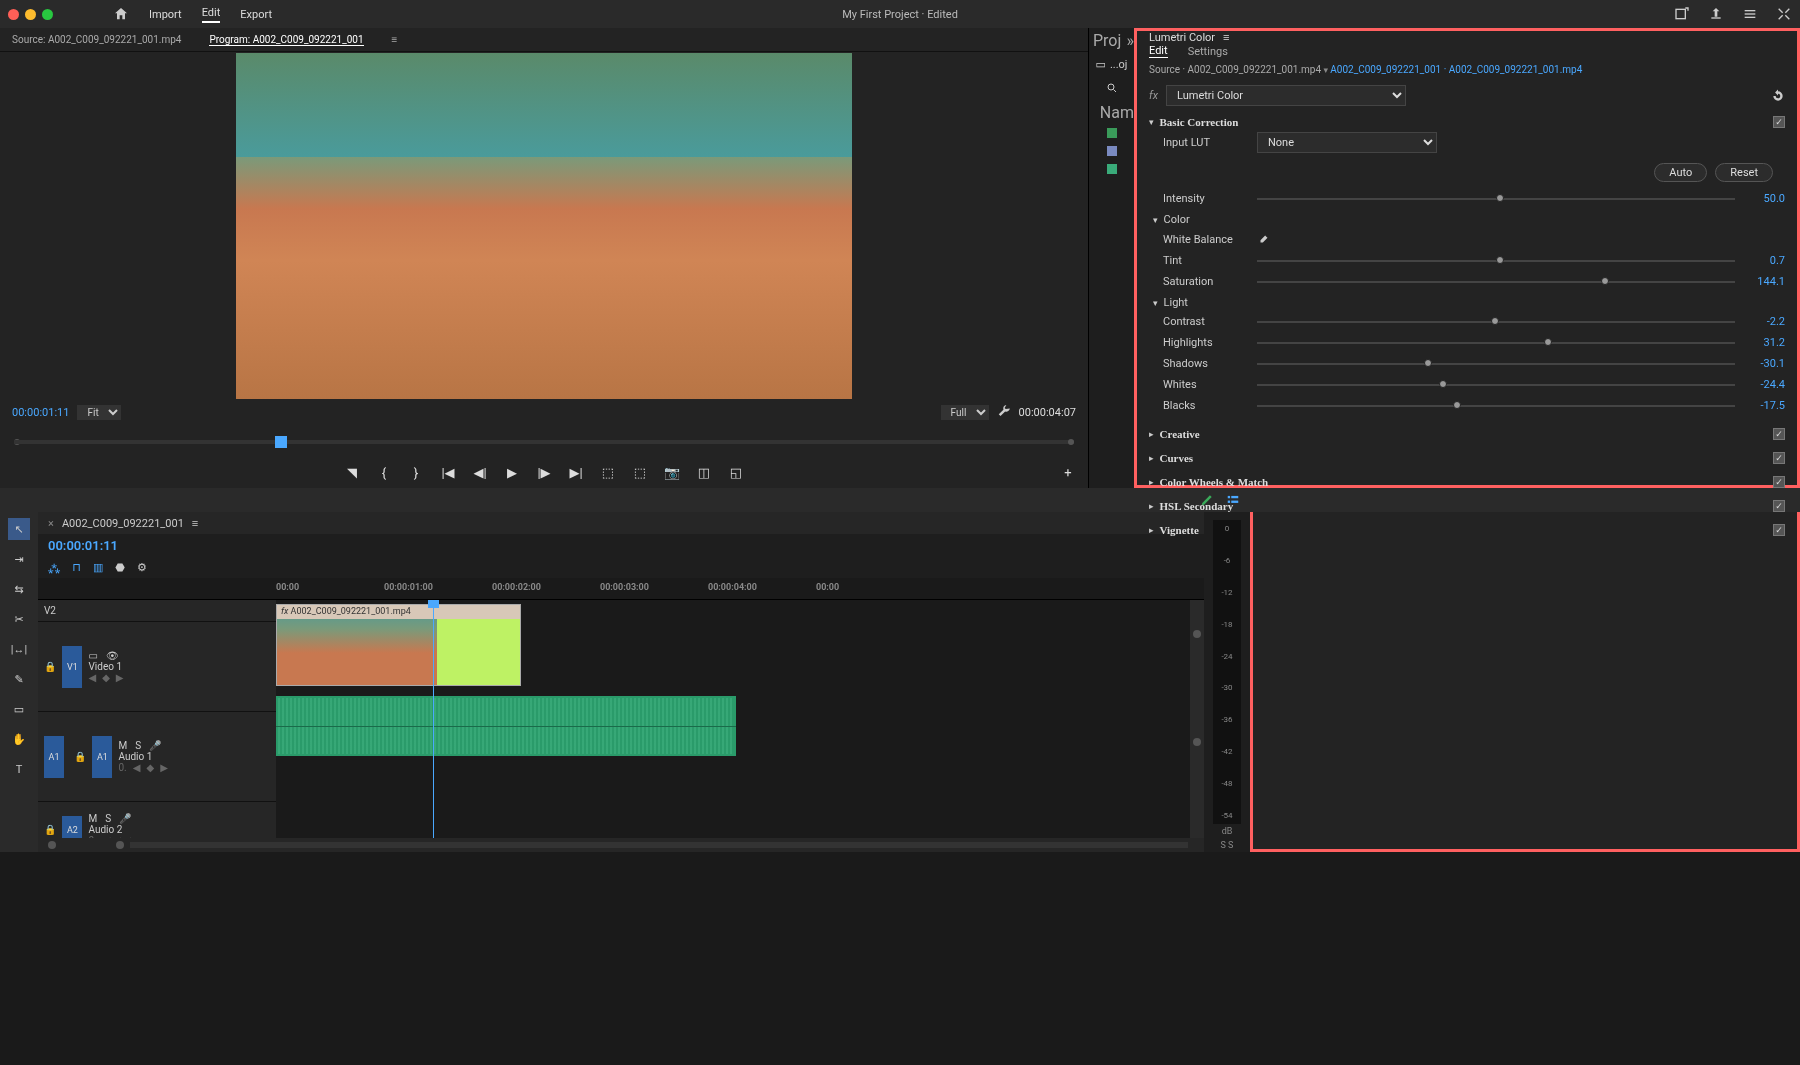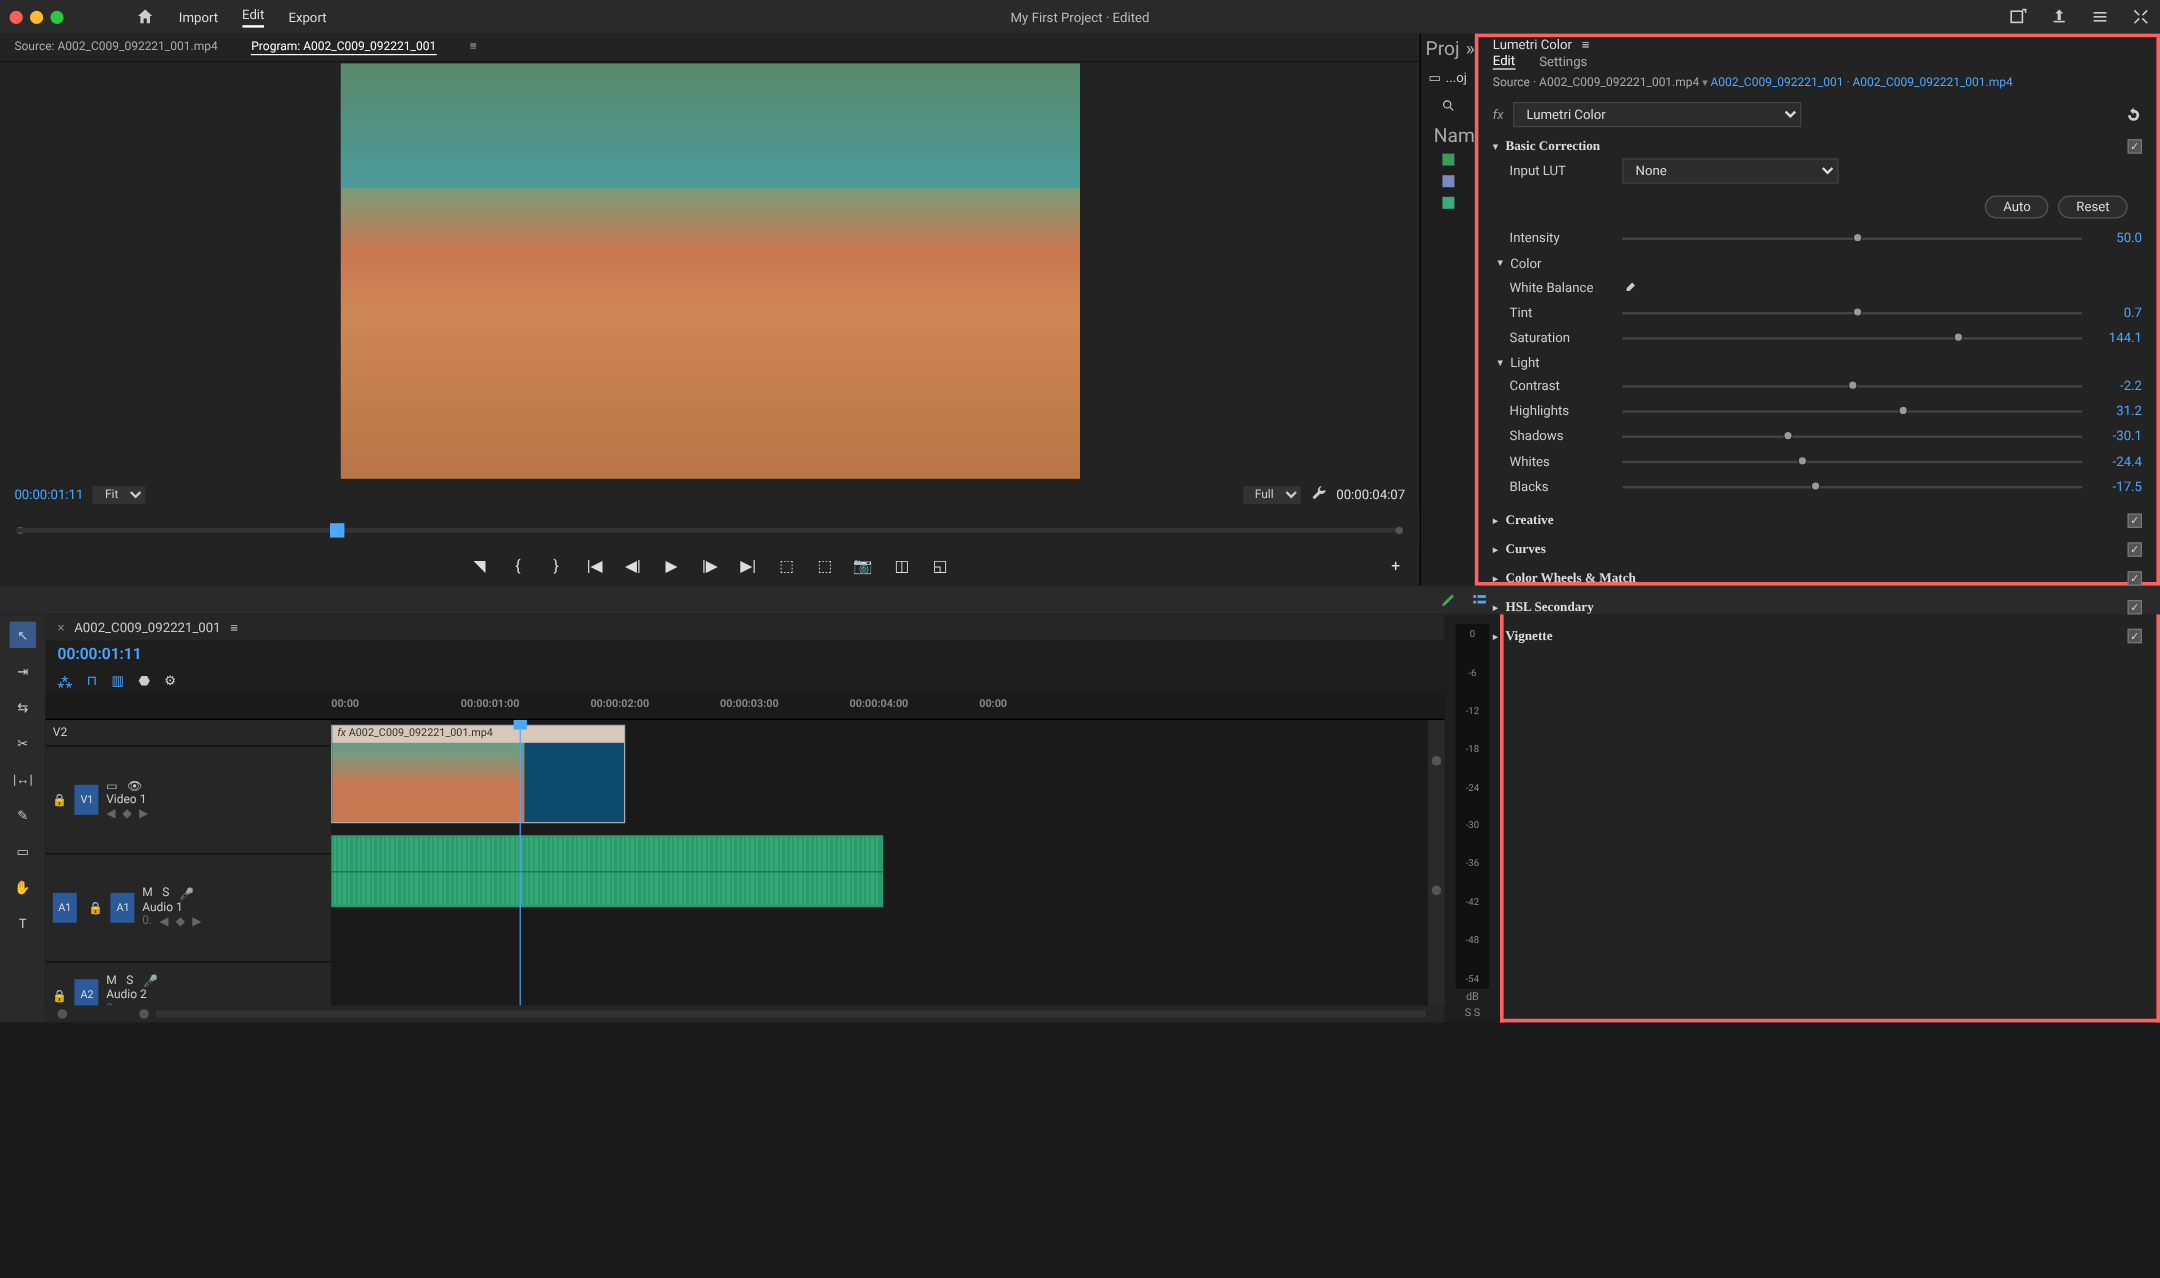--- a/index.html
+++ b/index.html
@@ -34,21 +34,21 @@
 .scrubbar .dot { position:absolute; top:15px; width:6px;height:6px;border-radius:50%;background:#555; }
 .transport { height: 32px; display: flex; align-items: center; justify-content: center; gap: 16px; background: #232323; }
 .transport span { width: 16px; height: 16px; display: inline-flex; align-items: center; justify-content: center; cursor: pointer; font-size: 13px; color: #ddd; }
 .transport .plus { margin-left: auto; margin-right: 12px; }
 
 .project-strip { width: 46px; background: #1e1e1e; border-left: 1px solid #000; display: flex; flex-direction: column; }
 .project-strip .tab-row { height: 24px; display:flex; align-items:center; padding-left:4px; color:#aaa; font-size:16px; }
 .project-strip .icon-row { height:24px; display:flex; align-items:center; justify-content:center; gap:4px; }
 .project-strip .swatch { width:10px; height:10px; margin:4px auto; }
 
-.lumetri-panel { width: 571px; background: #232323; border: 3px solid #ff6060; position: relative; display:flex; flex-direction:column; }
+.lumetri-panel { width: 666px; background: #232323; border: 3px solid #ff6060; position: relative; display:flex; flex-direction:column; }
 .lp-header { height: 30px; display: flex; align-items: center; padding: 0 12px; color: #ddd; font-size: 11px; gap:8px; }
 .lp-tabs { height: 26px; display: flex; gap: 20px; padding: 0 12px; align-items: center; }
 .lp-tabs span { color: #aaa; cursor: pointer; font-size: 11px; }
 .lp-tabs span.active { color: #fff; border-bottom: 1px solid #fff; }
 .lp-breadcrumb { padding: 6px 12px; font-size: 10px; color: #aaa; }
 .lp-breadcrumb .blue { color: #4aa8ff; }
 .lp-effect-row { display: flex; align-items: center; padding: 4px 12px; gap: 8px; }
 .lp-effect-row .fx { font-style: italic; color: #999; }
 .lp-effect-row select { flex: 1; background: #2c2c2c; border: 1px solid #444; color: #ddd; font-size: 11px; padding: 2px 6px; max-width: 240px; }
 .lp-effect-row .reset-ic { margin-left: auto; }
@@ -81,24 +81,24 @@
 .tl-ruler { height:22px; background:#1a1a1a; position:relative; border-bottom:1px solid #000; display:flex; }
 .tl-ruler .left-pad { width:238px; }
 .tl-ruler .marks { flex:1; position:relative; color:#888; font-size:9px; }
 .tl-ruler .mark { position:absolute; top:4px;font-weight:bold; }
 .playhead { position:absolute; top:0; bottom:0; width:1px; background:#4aa8ff; left:395px; z-index:5;}
 .playhead::before { content:''; position:absolute; top:-2px; left:-5px; width:11px; height:10px; background:#4aa8ff; }
 .tl-body { flex:1; display:flex; position:relative; overflow:hidden;}
 .track-headers { width:238px; background:#262626; }
 .track-header { height:56px; border-bottom:1px solid #111; display:flex; align-items:center; padding:0 6px; gap:6px; font-size:10px; }
 .track-header.tall { height:90px; }
-.track-header .badge { background:#2a5a9a; width:20px; height:25px; display:flex;align-items:center;justify-content:center; color:#ddd; font-size:9px;}
+.track-header .badge { background:#2a5a9a; width:20px; height:42px; display:flex;align-items:center;justify-content:center; color:#ddd; font-size:9px;}
 .track-header .info { flex:1; }
 .track-content { flex:1; position:relative; background:#1a1a1a; }
-.clip-video { position:absolute; top:4px; left:0; width:245px; height:82px; background:#0c4a6e; border:1px solid #aaa; }
+.clip-video { position:absolute; top:4px; left:0; width:245px; height:82px; background:#bef264; border:1px solid #aaa; }
 .clip-video .thumb { width:160px; height:100%; background:linear-gradient(180deg,#4a9b9b 0%,#7a9a7a 30%,#c87850 60%); float:left;}
 .clip-video .lbl { position:absolute; top:0; left:0; right:0; height:14px; background:#d8c8b8; color:#333; font-size:9px; padding:1px 4px; }
 .clip-audio { position:absolute; left:0; height:60px; background:#2a9b6a; }
 .clip-audio::after { content:''; position:absolute; top:50%; left:0; right:0; height:1px; background:#1a6b4a;}
 .clip-audio.a1 { top:96px; width:460px; }
 .clip-audio .wave { position:absolute; inset:2px; background: repeating-linear-gradient(90deg,#3aab7a 0 2px,#2a9b6a 2px 4px); opacity:0.8;}
 .tl-scroll-v { width:14px; background:#2a2a2a; }
 
 .audio-meter { width:46px; background:#1e1e1e; display:flex; flex-direction:column; align-items:center; padding-top:8px; }
 .meter-scale { flex:1; width:28px; background:#111; position:relative; display:flex; flex-direction:column; justify-content:space-between; padding:4px 0;}

